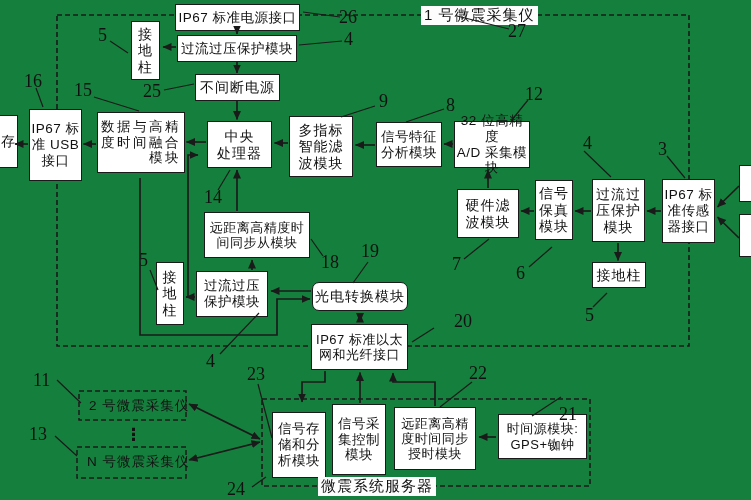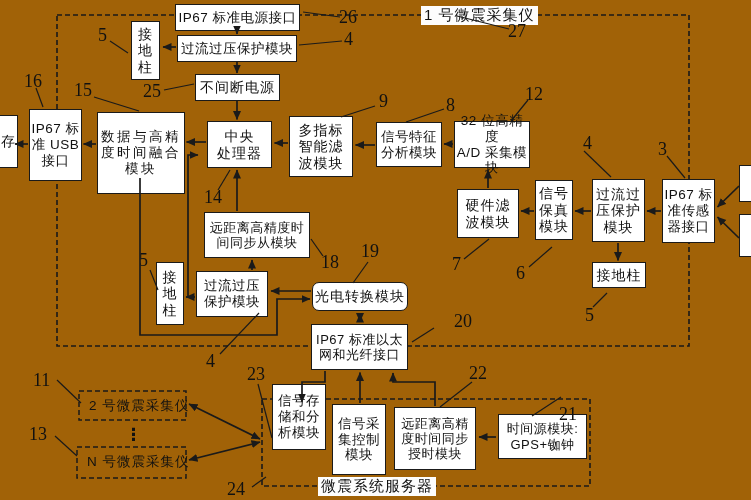--- a/index.html
+++ b/index.html
@@ -1,16 +1,16 @@
 <!DOCTYPE html>
 <html><head>
 <meta charset="utf-8">
 <style>
   html,body{margin:0;padding:0;background:#fff;}
-  #stage{position:relative;width:751px;height:500px;background:#a16207;overflow:hidden;
+  #stage{position:relative;width:751px;height:500px;background:#15803d;overflow:hidden;
          font-family:"Liberation Sans","DejaVu Sans",sans-serif;color:#111;}
   svg.layer{position:absolute;left:0;top:0;width:751px;height:500px;pointer-events:none;}
   .box{position:absolute;box-sizing:border-box;border:1.6px solid #1a1a1a;background:#fff;
        display:flex;align-items:center;justify-content:center;text-align:center;
        white-space:pre-line;font-size:14px;line-height:1.18;letter-spacing:1px;}
   .dlabel{position:absolute;background:#fdfdfd;white-space:nowrap;font-size:15px;
           letter-spacing:1px;padding:0 3px;}
   .refnum{position:absolute;font-family:"Liberation Serif","DejaVu Serif",serif;
           font-size:18px;line-height:1;}
   .f13{font-size:13px;letter-spacing:0.5px;}
@@ -31,21 +31,21 @@
   </svg>
 
   <div class="box f135" style="left:175px;top:4px;width:125px;height:27px;">IP67 标准电源接口</div>
   <div class="box f135" style="left:177px;top:35px;width:120px;height:27px;">过流过压保护模块</div>
   <div class="box" style="left:131px;top:21px;width:29px;height:59px;">接
 地
 柱</div>
   <div class="box" style="left:195px;top:74px;width:85px;height:27px;">不间断电源</div>
   <div class="box" style="left:207px;top:121px;width:65px;height:47px;">中央
 处理器</div>
-  <div class="box f135 sp2" style="left:97px;top:112px;width:88px;height:82px;">数据与高精
+  <div class="box f135 sp2" style="left:97px;top:112px;width:88px;height:61px;text-align:right;">数据与高精
 度时间融合
 模块</div>
   <div class="box f135" style="left:29px;top:109px;width:53px;height:72px;">IP67 标
 准 USB
 接口</div>
   <div class="box" style="left:-37px;top:115px;width:55px;height:53px;justify-content:flex-end;padding-right:1px;">存</div>
   <div class="box" style="left:289px;top:116px;width:64px;height:61px;">多指标
 智能滤
 波模块</div>
   <div class="box f135" style="left:376px;top:122px;width:66px;height:45px;">信号特征
@@ -71,21 +71,21 @@
   <div class="box f13" style="left:204px;top:212px;width:106px;height:46px;">远距离高精度时
 间同步从模块</div>
   <div class="box f135" style="left:196px;top:271px;width:72px;height:46px;">过流过压
 保护模块</div>
   <div class="box" style="left:156px;top:262px;width:28px;height:63px;">接
 地
 柱</div>
   <div class="box" style="left:312px;top:282px;width:96px;height:29px;border-radius:7px;">光电转换模块</div>
   <div class="box f13" style="left:311px;top:324px;width:97px;height:46px;">IP67 标准以太
 网和光纤接口</div>
-  <div class="box f135" style="left:272px;top:384px;width:54px;height:66px;">信号存
+  <div class="box f135" style="left:272px;top:412px;width:54px;height:66px;">信号存
 储和分
 析模块</div>
   <div class="box f135" style="left:332px;top:404px;width:54px;height:71px;">信号采
 集控制
 模块</div>
   <div class="box f13" style="left:394px;top:407px;width:82px;height:63px;">远距离高精
 度时间同步
 授时模块</div>
   <div class="box f13" style="left:498px;top:414px;width:89px;height:45px;">时间源模块:
 GPS+铷钟</div>

